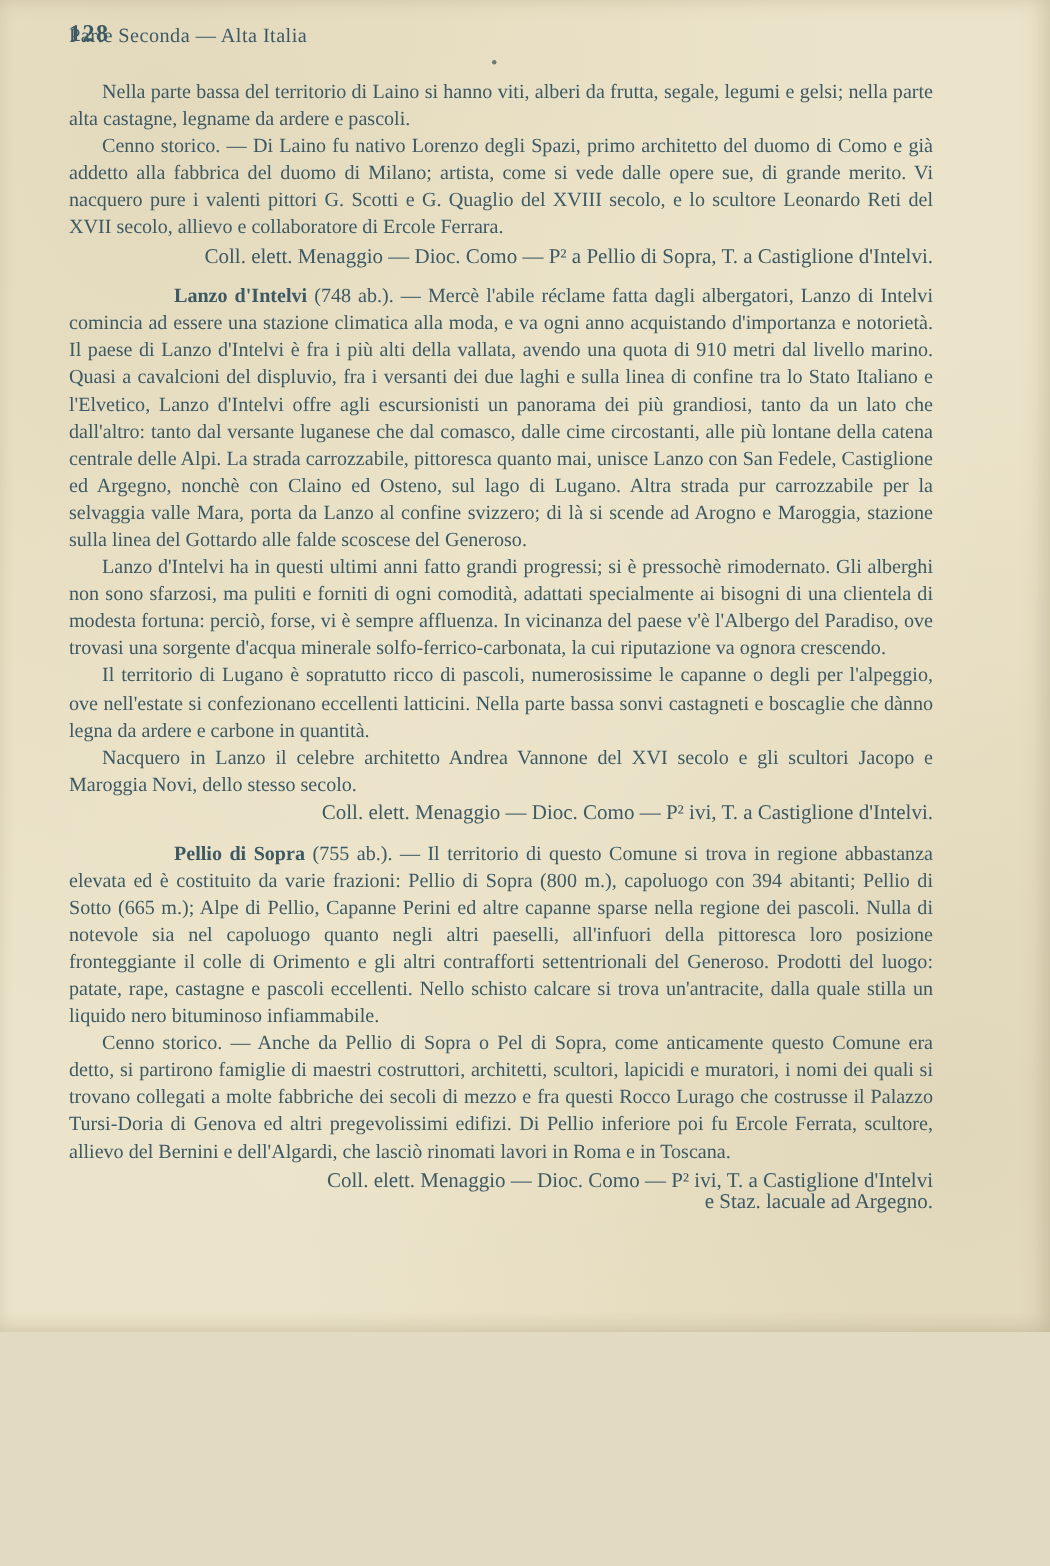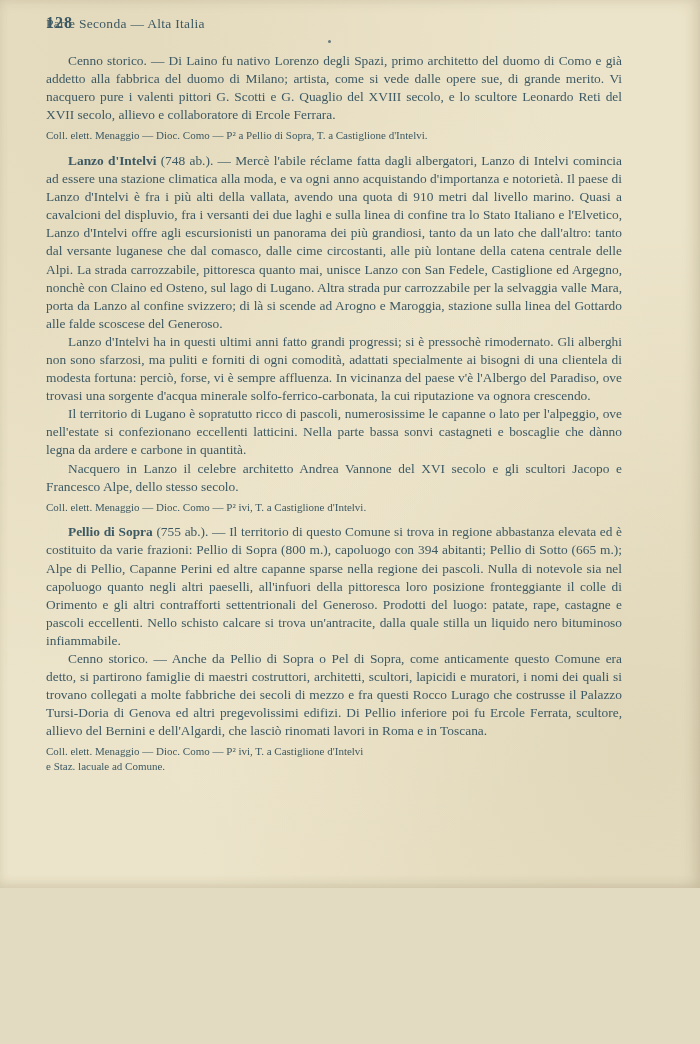--- a/index.html
+++ b/index.html
@@ -58,68 +58,69 @@
     font-size: 13.4px;
     line-height: 18.1px;
     text-align: justify;
     text-indent: 22px;
   }
   .para.section {
     margin-top: 9px;
   }
   .note {
     margin: 4px 0 4px 0;
-    font-size: 11px;
+    font-size: 14px;
     line-height: 14.6px;
-    text-align: left;
+    text-align: right;
     text-indent: 0;
   }
   .note-line {
     display: block;
   }
   .seg.it { }
-  .seg.b  { font-weight: 700; }
+  .seg.b  { font-weight: 700; margin-left: 48px; }
 </style>
 </head>
 <body>
 
 <div class="page">
 
   <header class="page-header">
     <span class="page-num">128</span>
     <span class="running-title">Parte Seconda — Alta Italia</span>
   </header>
 
   <div class="ink-dot"></div>
 
   <main class="text-block">
 
+    <p class="para"><span class="seg">Nella parte bassa del territorio di Laino si hanno viti, alberi da frutta, segale, legumi e gelsi; nella parte alta castagne, legname da ardere e pascoli.</span></p>
 
     <p class="para"><span class="seg it">Cenno storico.</span><span class="seg"> — Di Laino fu nativo Lorenzo degli Spazi, primo architetto del duomo di Como e già addetto alla fabbrica del duomo di Milano; artista, come si vede dalle opere sue, di grande merito. Vi nacquero pure i valenti pittori G. Scotti e G. Quaglio del XVIII secolo, e lo scultore Leonardo Reti del XVII secolo, allievo e collaboratore di Ercole Ferrara.</span></p>
 
     <p class="para note">
         <span class="note-line">Coll. elett. Menaggio — Dioc. Como — P² a Pellio di Sopra, T. a Castiglione d'Intelvi.</span>
       </p>
 
     <p class="para section"><span class="seg b">Lanzo d'Intelvi</span><span class="seg"> (748 ab.). — Mercè l'abile </span><span class="seg it">réclame</span><span class="seg"> fatta dagli albergatori, Lanzo di Intelvi comincia ad essere una stazione climatica alla moda, e va ogni anno acquistando d'importanza e notorietà. Il paese di Lanzo d'Intelvi è fra i più alti della vallata, avendo una quota di 910 metri dal livello marino. Quasi a cavalcioni del displuvio, fra i versanti dei due laghi e sulla linea di confine tra lo Stato Italiano e l'Elvetico, Lanzo d'Intelvi offre agli escursionisti un panorama dei più grandiosi, tanto da un lato che dall'altro: tanto dal versante luganese che dal comasco, dalle cime circostanti, alle più lontane della catena centrale delle Alpi. La strada carrozzabile, pittoresca quanto mai, unisce Lanzo con San Fedele, Castiglione ed Argegno, nonchè con Claino ed Osteno, sul lago di Lugano. Altra strada pur carrozzabile per la selvaggia valle Mara, porta da Lanzo al confine svizzero; di là si scende ad Arogno e Maroggia, stazione sulla linea del Gottardo alle falde scoscese del Generoso.</span></p>
 
     <p class="para"><span class="seg">Lanzo d'Intelvi ha in questi ultimi anni fatto grandi progressi; si è pressochè rimodernato. Gli alberghi non sono sfarzosi, ma puliti e forniti di ogni comodità, adattati specialmente ai bisogni di una clientela di modesta fortuna: perciò, forse, vi è sempre affluenza. In vicinanza del paese v'è l'</span><span class="seg it">Albergo del Paradiso</span><span class="seg">, ove trovasi una sorgente d'acqua minerale solfo-ferrico-carbonata, la cui riputazione va ognora crescendo.</span></p>
 
-    <p class="para"><span class="seg">Il territorio di Lugano è sopratutto ricco di pascoli, numerosissime le capanne o </span><span class="seg it">lato</span><span class="seg"> per l'alpeggio, ove nell'estate si confezionano eccellenti latticini. Nella parte bassa sonvi castagneti e boscaglie che dànno legna da ardere e carbone in quantità.</span></p>
+    <p class="para"><span class="seg">Il territorio di Lugano è sopratutto ricco di pascoli, numerosissime le capanne o </span><span class="seg it">degli</span><span class="seg"> per l'alpeggio, ove nell'estate si confezionano eccellenti latticini. Nella parte bassa sonvi castagneti e boscaglie che dànno legna da ardere e carbone in quantità.</span></p>
 
-    <p class="para"><span class="seg">Nacquero in Lanzo il celebre architetto Andrea Vannone del XVI secolo e gli scultori Jacopo e Francesco Alpe, dello stesso secolo.</span></p>
+    <p class="para"><span class="seg">Nacquero in Lanzo il celebre architetto Andrea Vannone del XVI secolo e gli scultori Jacopo e Maroggia Novi, dello stesso secolo.</span></p>
 
     <p class="para note">
         <span class="note-line">Coll. elett. Menaggio — Dioc. Como — P² ivi, T. a Castiglione d'Intelvi.</span>
       </p>
 
     <p class="para section"><span class="seg b">Pellio di Sopra</span><span class="seg"> (755 ab.). — Il territorio di questo Comune si trova in regione abbastanza elevata ed è costituito da varie frazioni: Pellio di Sopra (800 m.), capoluogo con 394 abitanti; Pellio di Sotto (665 m.); Alpe di Pellio, Capanne Perini ed altre capanne sparse nella regione dei pascoli. Nulla di notevole sia nel capoluogo quanto negli altri paeselli, all'infuori della pittoresca loro posizione fronteggiante il colle di Orimento e gli altri contrafforti settentrionali del Generoso. Prodotti del luogo: patate, rape, castagne e pascoli eccellenti. Nello schisto calcare si trova un'antracite, dalla quale stilla un liquido nero bituminoso infiammabile.</span></p>
 
     <p class="para"><span class="seg it">Cenno storico.</span><span class="seg"> — Anche da Pellio di Sopra o Pel di Sopra, come anticamente questo Comune era detto, si partirono famiglie di maestri costruttori, architetti, scultori, lapicidi e muratori, i nomi dei quali si trovano collegati a molte fabbriche dei secoli di mezzo e fra questi Rocco Lurago che costrusse il Palazzo Tursi-Doria di Genova ed altri pregevolissimi edifizi. Di Pellio inferiore poi fu Ercole Ferrata, scultore, allievo del Bernini e dell'Algardi, che lasciò rinomati lavori in Roma e in Toscana.</span></p>
 
     <p class="para note">
         <span class="note-line">Coll. elett. Menaggio — Dioc. Como — P² ivi, T. a Castiglione d'Intelvi</span>
-        <span class="note-line">e Staz. lacuale ad Comune.</span>
+        <span class="note-line">e Staz. lacuale ad Argegno.</span>
       </p>
 
 
   </main>
 </div>
 
 </body></html>

